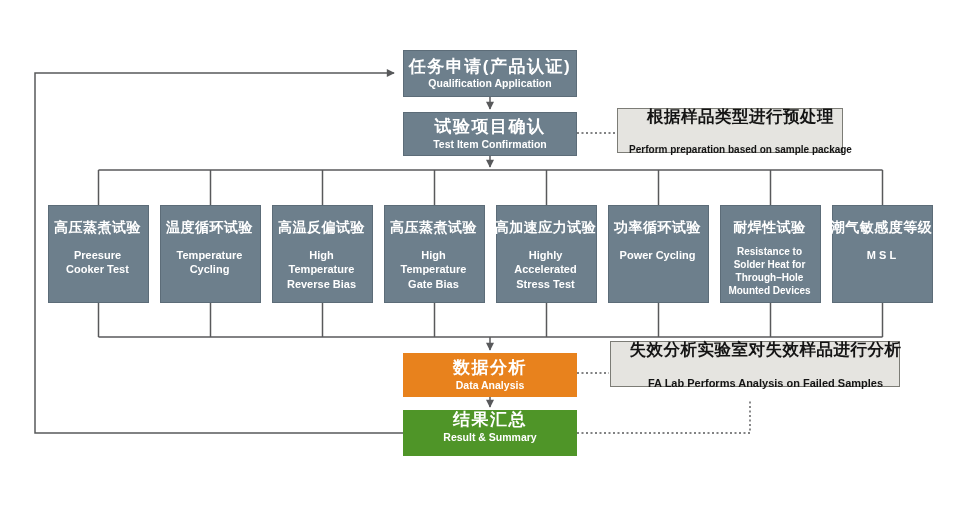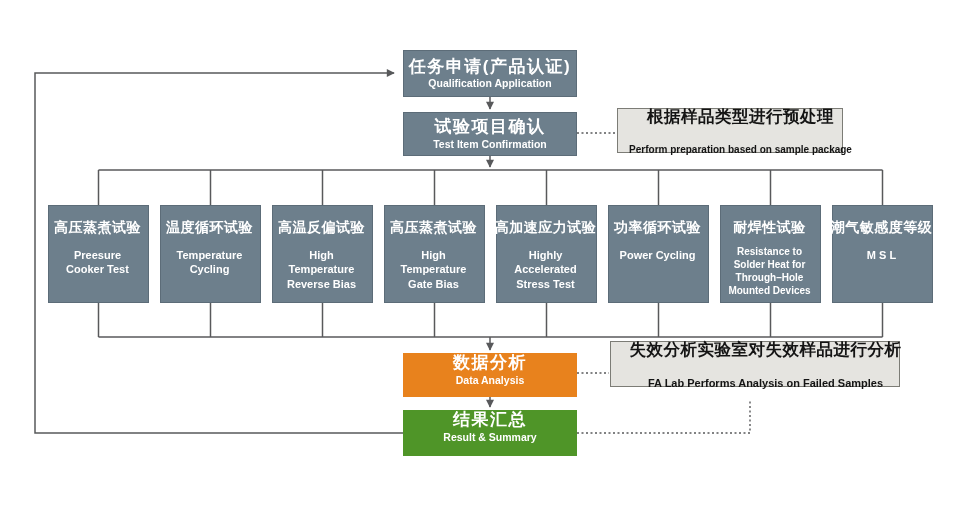--- a/index.html
+++ b/index.html
@@ -36,21 +36,21 @@
   .stage .en{font-size:10.5px;font-weight:bold;line-height:1.2;margin-top:1px;}
 
   .test{
     top:205px;width:101px;height:98px;justify-content:flex-start;
     padding:13px 4px 6px 2px;
   }
   .test .zh{font-size:14px;font-weight:bold;letter-spacing:0.5px;white-space:nowrap;}
   .test .en{font-size:11px;font-weight:bold;line-height:1.3;margin-top:11px;white-space:pre-line;}
   .test.small-en .en{font-size:10px;line-height:1.3;margin-top:8px;}
 
-  .analysis{background:var(--data-analysis-box);color:#fff;border:none;}
+  .analysis{background:var(--data-analysis-box);color:#fff;border:none;justify-content:center;}
   .result{background:var(--result-box);color:#ffffff;border:none;}
 
   .note{
     background:var(--note-box);border:1.5px solid var(--note-border);
     color:var(--note-text);justify-content:center;padding-left:21px;
   }
   .note .zh{font-size:16.5px;font-weight:bold;letter-spacing:0.5px;white-space:nowrap;}
   .note .en{font-size:10px;font-weight:bold;margin-top:16px;white-space:nowrap;}
 </style>
 </head>

